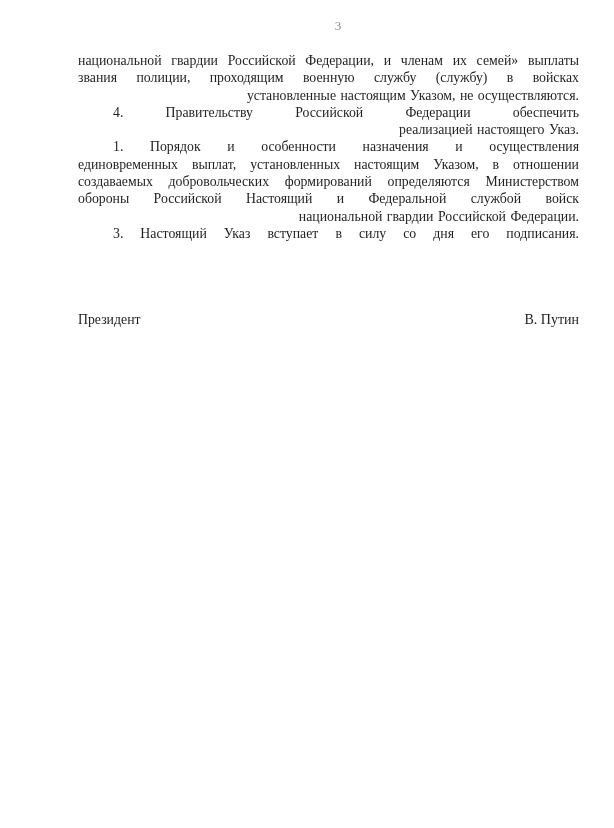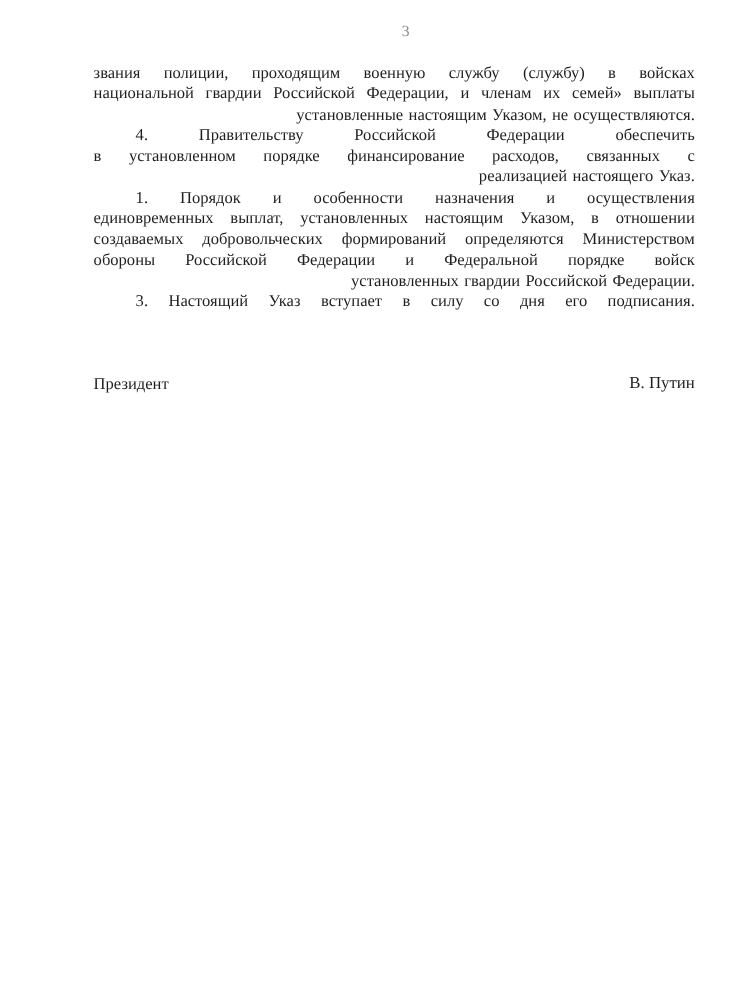--- a/index.html
+++ b/index.html
@@ -70,31 +70,30 @@
     line-height: 17.3px;
   }
 </style>
 </head>
 <body>
 
 <div class="page">
   <div class="page-number">3</div>
 
   <div class="doc-body" id="doc-body">
+      <div class="line justify">национальной гвардии Российской Федерации, и членам их семей» выплаты</div>
       <div class="line justify">звания полиции, проходящим военную службу (службу) в войсках</div>
-      <div class="line justify">национальной гвардии Российской Федерации, и членам их семей» выплаты</div>
       <div class="line">установленные настоящим Указом, не осуществляются.</div>
       <div class="line justify indent">4. Правительству Российской Федерации обеспечить</div>
-      <div class="line justify">в установленном порядке финансирование расходов, связанных с</div>
       <div class="line">реализацией настоящего Указ.</div>
       <div class="line justify indent">1. Порядок и особенности назначения и осуществления</div>
       <div class="line justify">единовременных выплат, установленных настоящим Указом, в отношении</div>
       <div class="line justify">создаваемых добровольческих формирований определяются Министерством</div>
-      <div class="line justify">обороны Российской Федерации и Федеральной порядке войск</div>
-      <div class="line">установленных гвардии Российской Федерации.</div>
+      <div class="line justify">обороны Российской Настоящий и Федеральной службой войск</div>
+      <div class="line">национальной гвардии Российской Федерации.</div>
       <div class="line justify indent">3. Настоящий Указ вступает в силу со дня его подписания.</div>
     </div>
 
   <div class="signature-block">
     <div class="sig-left">
       <div class="sig-line">Президент</div>
     </div>
     <div class="sig-right">В. Путин</div>
   </div>
 </div>

